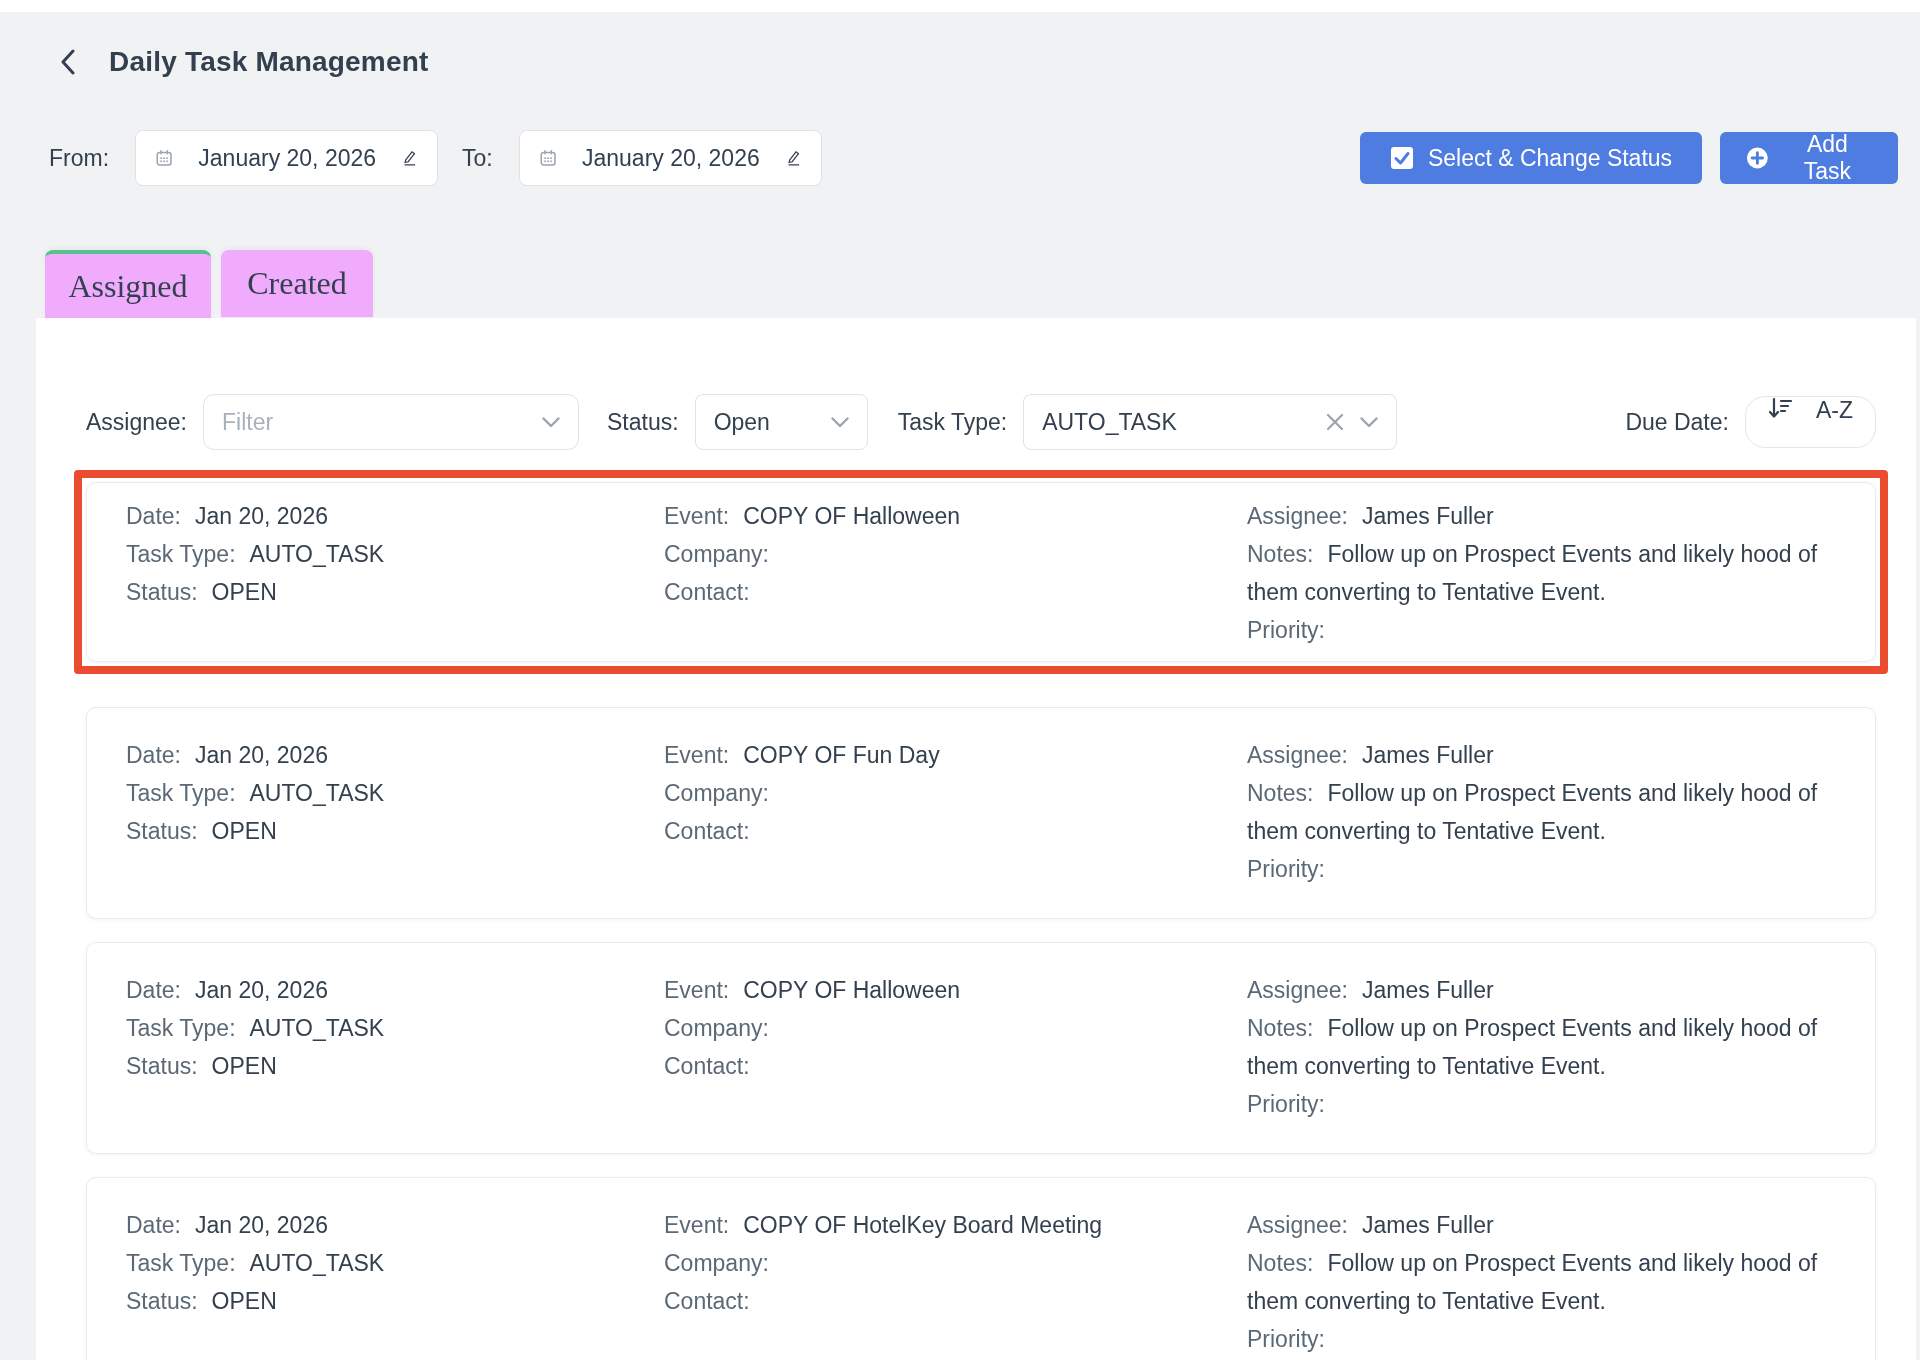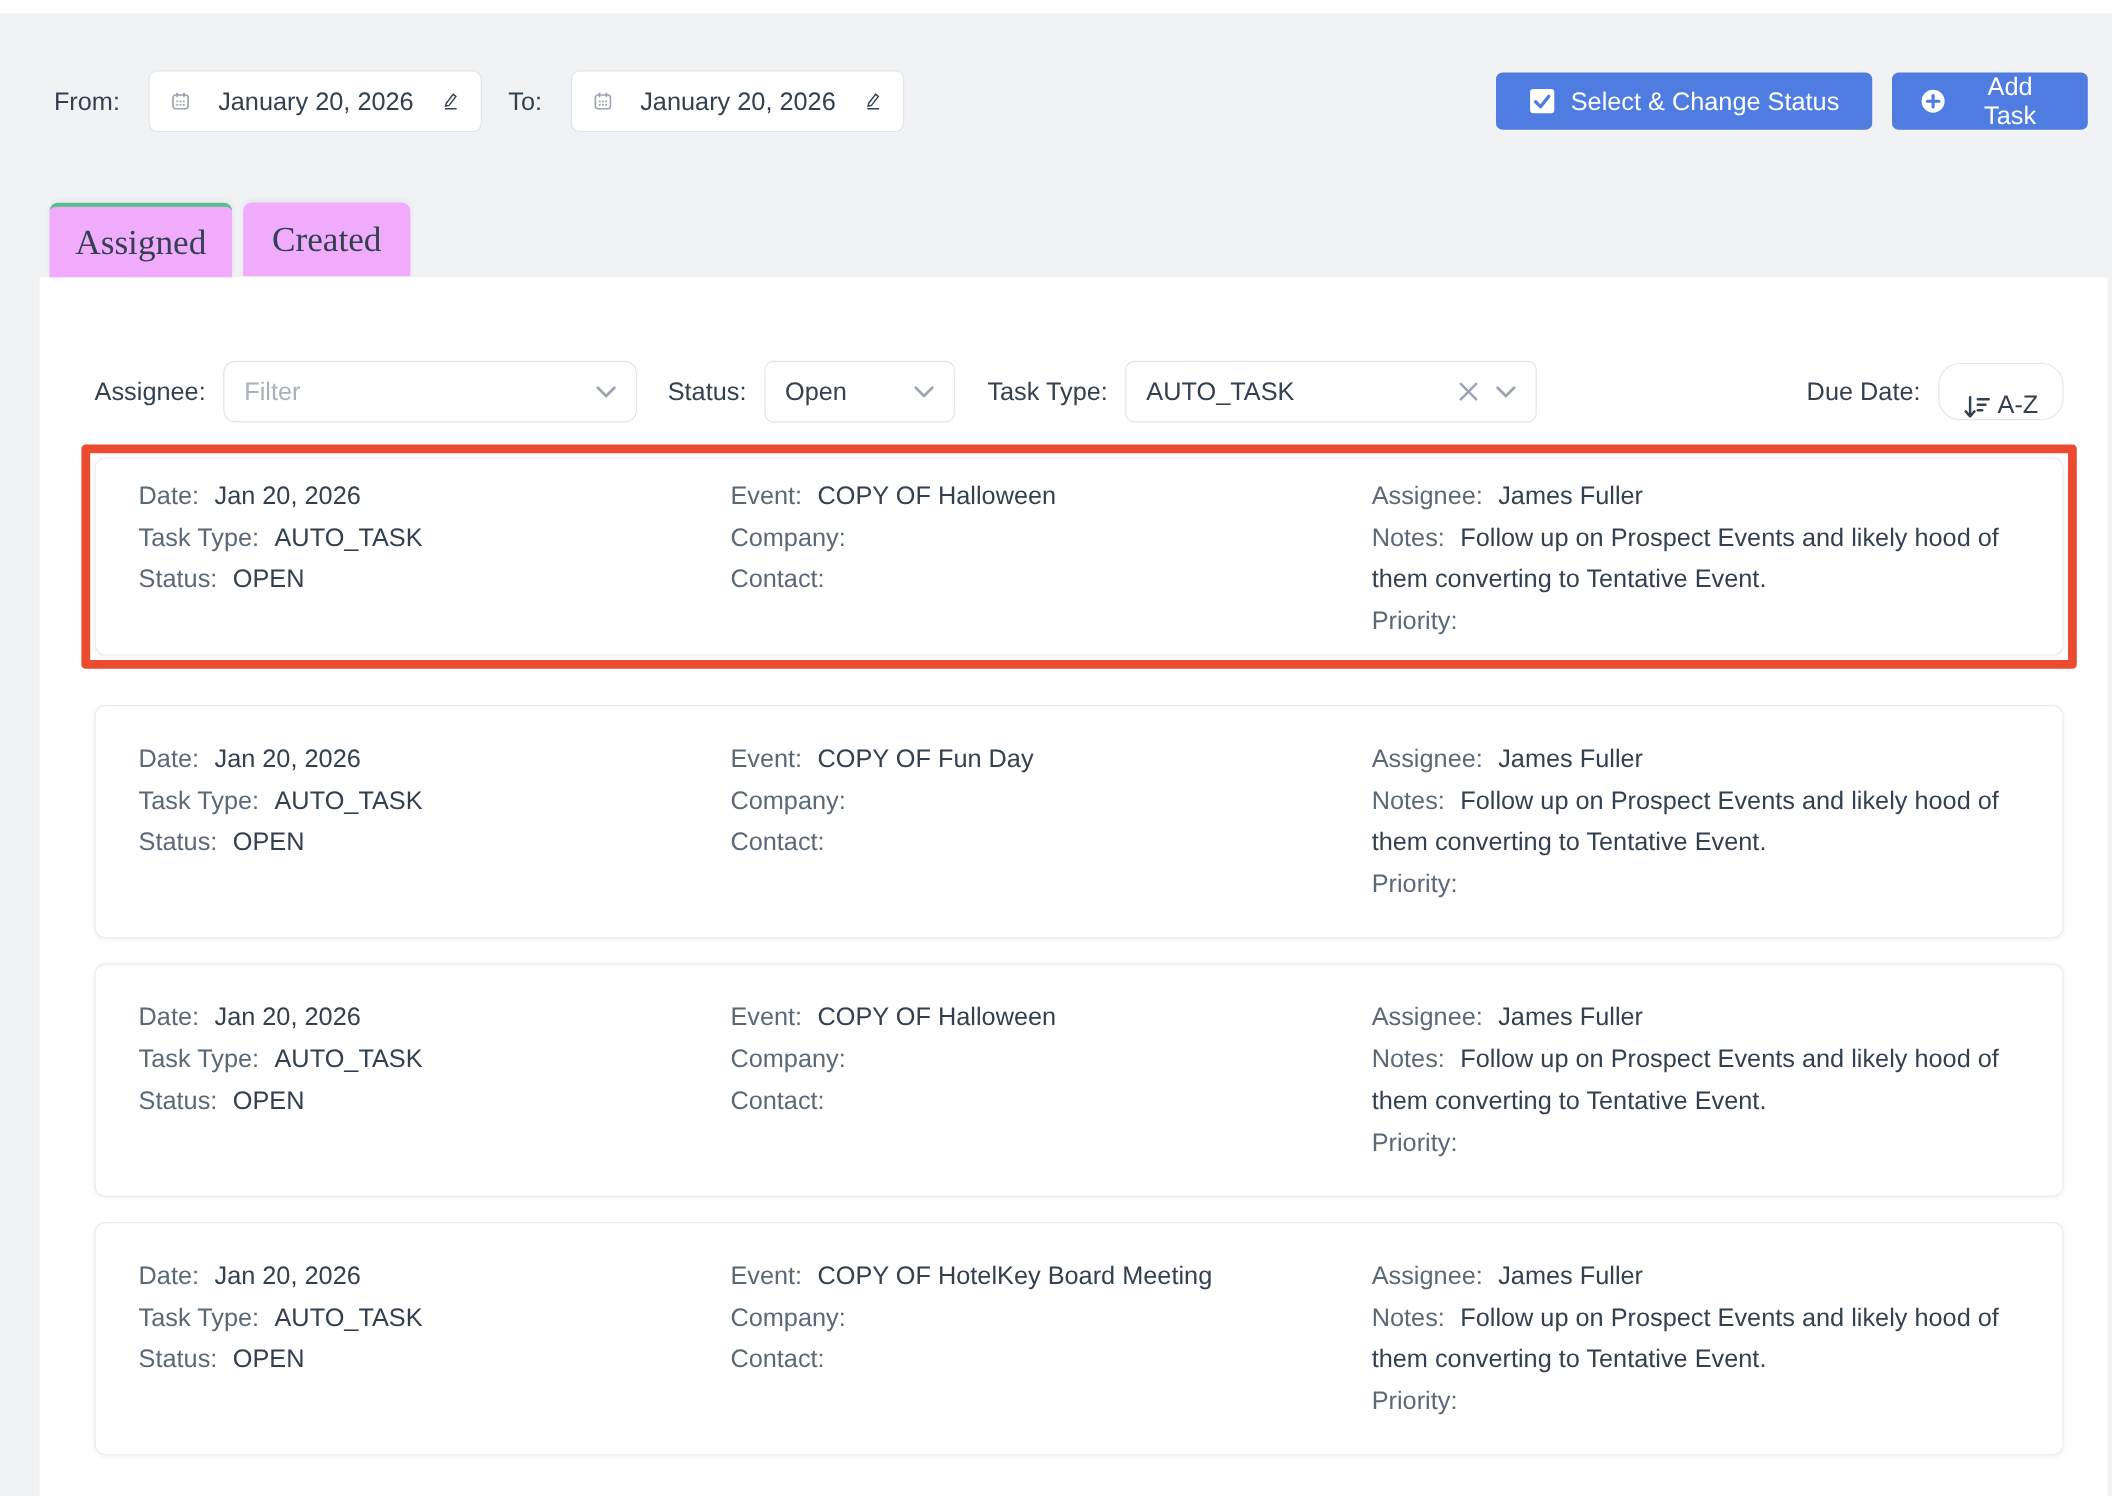--- a/index.html
+++ b/index.html
@@ -47,21 +47,21 @@
   .lf-label{font-size:23px;color:var(--val);margin-right:16px;white-space:nowrap;}
   .dd{display:flex;align-items:center;background:#fff;border:1px solid var(--border);border-radius:8px;height:56px;padding:0 18px;}
   .dd-assignee{width:376px;margin-right:28px;border-radius:11px;}
   .dd-status{width:173px;margin-right:30px;}
   .dd-tasktype{width:374px;}
   .dd-value{font-size:23px;color:var(--val);flex:1;}
   .dd input{border:none;outline:none;font-size:23px;font-family:inherit;color:var(--val);flex:1;width:100%;background:transparent;}
   .dd input::placeholder{color:var(--ph);}
   .dd .clear{margin-right:16px;cursor:pointer;display:flex;}
   .lf-right{display:flex;align-items:center;}
-  .sort-btn{display:flex;align-items:flex-end;gap:7px;background:#fff;border:1px solid #e2e5e9;border-radius:20px;
+  .sort-btn{display:flex;align-items:flex-start;gap:24px;background:#fff;border:1px solid #e2e5e9;border-radius:20px;
     height:52px;padding:0 22px;font-size:23px;color:var(--val);font-family:inherit;cursor:pointer;}
 
   
   .cards{display:flex;flex-direction:column;gap:23px;padding-bottom:20px;}
   .highlight-wrap{border:8px solid var(--red);border-radius:4px;padding:4px;margin:0 -12px 10px -12px;}
   .card{background:#fff;border:1px solid var(--card-border);border-radius:10px;box-shadow:0 1px 4px rgba(40,50,60,.06);
     display:flex;padding:28px 0 30px 39px;}
   .highlight-wrap .card{padding-top:14px;padding-bottom:12px;margin:0;}
   .card p{font-size:23px;line-height:38px;}
   .col-1{width:538px;flex-shrink:0;}
@@ -71,20 +71,28 @@
   .val{color:var(--val);text-align:right;}
 
   svg{display:block;}
 </style>
 </head>
 <body>
 
 <div class="top-strip"></div>
 <div class="page">
 
+  <div class="page-header">
+    <span class="back-btn">
+      <svg width="16" height="26" viewBox="0 0 16 26">
+        <path d="M13 2 L3 13 L13 24" fill="none" stroke="#33404f" stroke-width="3" stroke-linecap="round" stroke-linejoin="round"></path>
+      </svg>
+    </span>
+    <h1 class="page-title">Daily Task Management</h1>
+  </div>
 
   <div class="toolbar-row">
     <div class="date-filters">
       <span class="flabel">From:</span>
       <div class="date-field">
         <svg width="26" height="26" viewBox="0 0 26 26">
           <rect x="2" y="4" width="22" height="20" rx="4" fill="none" stroke="#9aa3af" stroke-width="2.4"></rect>
           <line x1="8" y1="1.5" x2="8" y2="6" stroke="#9aa3af" stroke-width="2.4" stroke-linecap="round"></line>
           <line x1="18" y1="1.5" x2="18" y2="6" stroke="#9aa3af" stroke-width="2.4" stroke-linecap="round"></line>
           <g fill="#9aa3af">

